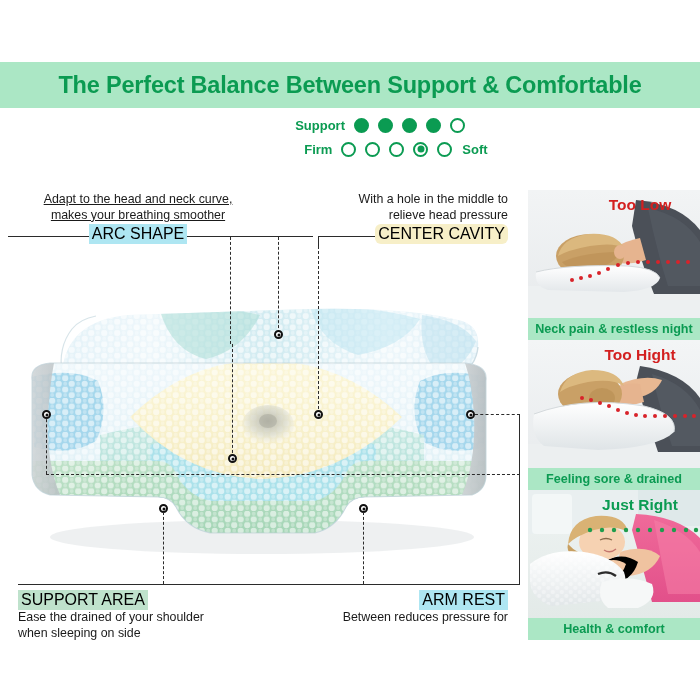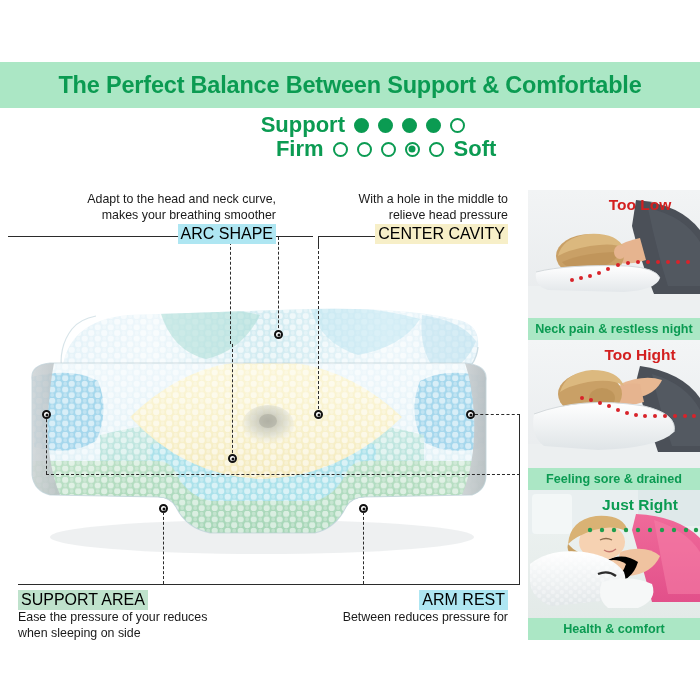--- a/index.html
+++ b/index.html
@@ -23,21 +23,21 @@
     letter-spacing:-0.2px;white-space:nowrap;
   }
 
   
   .ratings{position:absolute;left:0;top:113px;width:700px;}
   .rating-row{
     display:flex;align-items:center;justify-content:center;
     height:24px;
   }
   .rating-label{
-    font-size:22px;font-weight:bold;color:#0b9b52;
+    font-size:13px;font-weight:bold;color:#0b9b52;
     white-space:nowrap;
   }
   .rating-label.lead{width:120px;text-align:right;padding-right:9px;}
   .rating-label.trail{padding-left:10px;}
   .dots{display:flex;align-items:center;gap:9px;}
   .dot{
     width:15px;height:15px;border-radius:50%;
     border:2.1px solid #0b9b52;box-sizing:border-box;
     background:transparent;position:relative;
   }
@@ -48,24 +48,24 @@
     background:#0b9b52;transform:translate(-50%,-50%);
   }
 
   
   .anno{position:absolute;font-size:12.4px;color:#1a1a1a;line-height:1.28;}
   .anno .tag{
     display:inline-block;font-size:16px;color:#000;
     padding:0 3px 0 3px;
   }
   .tag.cyan{background:#aee6f2;}
-  .tag.cream{background:#f7efc8;}
+  .tag.cream{background:#f7efc8;border-radius:6px;}
   .tag.green{background:#bfe2cc;}
 
-  #anno-arc{left:16px;top:192px;text-align:right;width:260px;}
+  #anno-arc{left:8px;top:192px;text-align:center;width:260px;text-decoration:underline;}
   #anno-cavity{left:318px;top:192px;text-align:right;width:190px;}
   #anno-support{left:18px;top:590px;text-align:left;width:250px;}
   #anno-arm{left:318px;top:590px;text-align:right;width:190px;}
 
   
   .rule{position:absolute;background:#2b2b2b;}
   .rule.h{height:1.3px;}
   .rule.v{width:1.3px;}
 
   
@@ -312,21 +312,21 @@
   </div>
 
   <div class="anno" id="anno-cavity">
     <div>With a hole in the middle to</div>
     <div>relieve head pressure</div>
     <span class="tag cream">CENTER CAVITY</span>
   </div>
 
   <div class="anno" id="anno-support">
     <span class="tag green">SUPPORT AREA</span>
-    <div>Ease the pressure of your reduces</div>
+    <div>Ease the drained of your shoulder</div>
     <div>when sleeping on side</div>
   </div>
 
   <div class="anno" id="anno-arm">
     <span class="tag cyan">ARM REST</span>
     <div>Between reduces pressure for</div>
   </div>
 
   <div id="panels">
 

